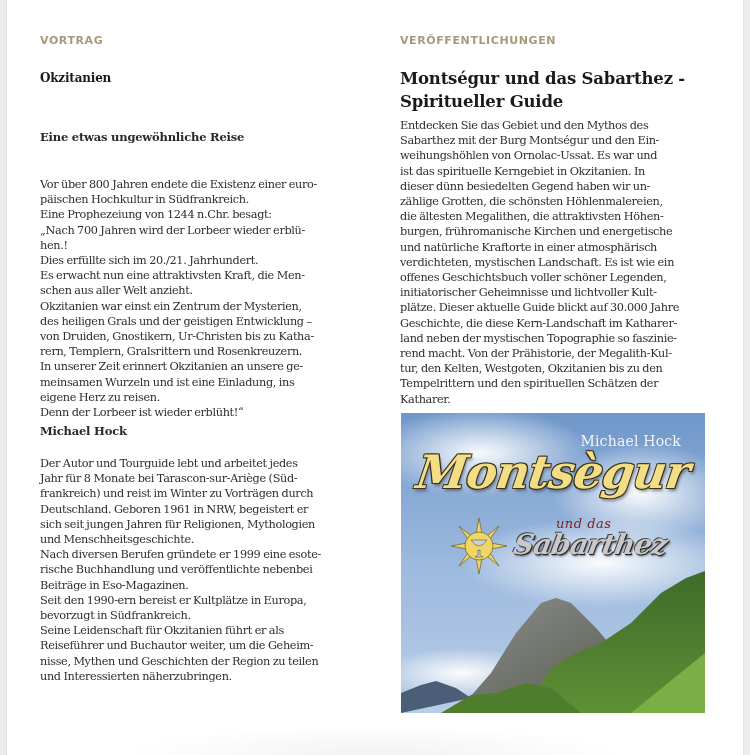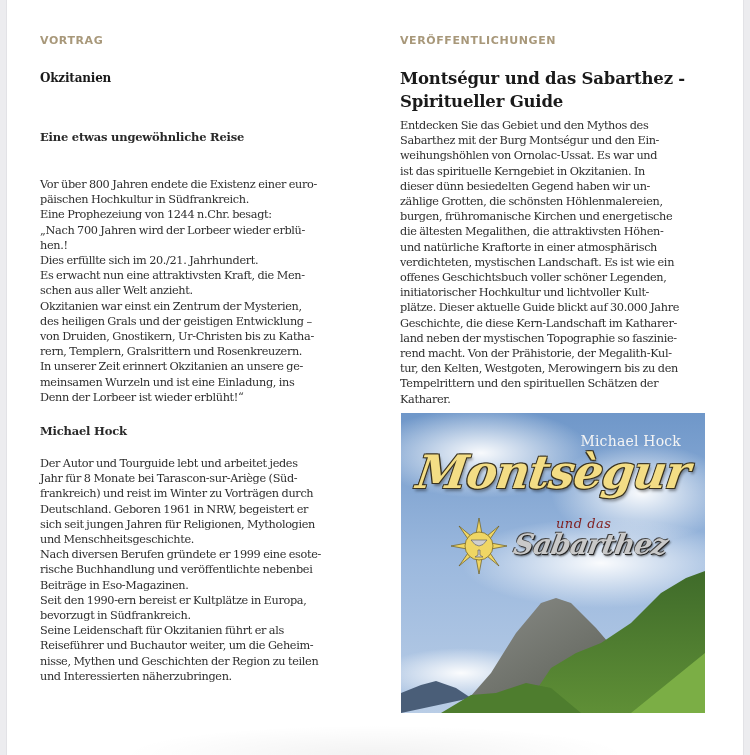--- a/index.html
+++ b/index.html
@@ -94,20 +94,21 @@
       <span class="ln">hen.!</span>
       <span class="ln">Dies erfüllte sich im 20./21. Jahrhundert.</span>
       <span class="ln">Es erwacht nun eine attraktivsten Kraft, die Men-</span>
       <span class="ln">schen aus aller Welt anzieht.</span>
       <span class="ln">Okzitanien war einst ein Zentrum der Mysterien,</span>
       <span class="ln">des heiligen Grals und der geistigen Entwicklung –</span>
       <span class="ln">von Druiden, Gnostikern, Ur-Christen bis zu Katha-</span>
       <span class="ln">rern, Templern, Gralsrittern und Rosenkreuzern.</span>
       <span class="ln">In unserer Zeit erinnert Okzitanien an unsere ge-</span>
       <span class="ln">meinsamen Wurzeln und ist eine Einladung, ins</span>
+      <span class="ln">eigene Herz zu reisen.</span>
       <span class="ln">Denn der Lorbeer ist wieder erblüht!“</span>
     </p>
 
   <h4 class="subhead" style="top:424px">Michael Hock</h4>
   <p class="body-text" style="top:456px" id="left-s2">
       <span class="ln">Der Autor und Tourguide lebt und arbeitet jedes</span>
       <span class="ln">Jahr für 8 Monate bei Tarascon-sur-Ariège (Süd-</span>
       <span class="ln">frankreich) und reist im Winter zu Vorträgen durch</span>
       <span class="ln">Deutschland. Geboren 1961 in NRW, begeistert er</span>
       <span class="ln">sich seit jungen Jahren für Religionen, Mythologien</span>
@@ -130,31 +131,31 @@
     <span style="display:block">Montségur und das Sabarthez -</span>
     <span style="display:block">Spiritueller Guide</span>
   </h2>
   <p class="body-text" style="top:118px" id="right-body">
       <span class="ln">Entdecken Sie das Gebiet und den Mythos des</span>
       <span class="ln">Sabarthez mit der Burg Montségur und den Ein-</span>
       <span class="ln">weihungshöhlen von Ornolac-Ussat. Es war und</span>
       <span class="ln">ist das spirituelle Kerngebiet in Okzitanien. In</span>
       <span class="ln">dieser dünn besiedelten Gegend haben wir un-</span>
       <span class="ln">zählige Grotten, die schönsten Höhlenmalereien,</span>
+      <span class="ln">die ältesten Megalithen, die attraktivsten Höhen-</span>
       <span class="ln">burgen, frühromanische Kirchen und energetische</span>
-      <span class="ln">die ältesten Megalithen, die attraktivsten Höhen-</span>
       <span class="ln">und natürliche Kraftorte in einer atmosphärisch</span>
       <span class="ln">verdichteten, mystischen Landschaft. Es ist wie ein</span>
       <span class="ln">offenes Geschichtsbuch voller schöner Legenden,</span>
-      <span class="ln">initiatorischer Hochkultur und lichtvoller Kult-</span>
+      <span class="ln">initiatorischer Geheimnisse und lichtvoller Kult-</span>
       <span class="ln">plätze. Dieser aktuelle Guide blickt auf 30.000 Jahre</span>
       <span class="ln">Geschichte, die diese Kern-Landschaft im Katharer-</span>
       <span class="ln">land neben der mystischen Topographie so faszinie-</span>
       <span class="ln">rend macht. Von der Prähistorie, der Megalith-Kul-</span>
-      <span class="ln">tur, den Kelten, Westgoten, Merowingern bis zu den</span>
+      <span class="ln">tur, den Kelten, Westgoten, Okzitanien bis zu den</span>
       <span class="ln">Tempelrittern und den spirituellen Schätzen der</span>
       <span class="ln">Katharer.</span>
     </p>
 </section>
 
 <div class="cover">
   <svg width="304" height="300" viewBox="0 0 304 300">
     <defs>
       <linearGradient id="sky" x1="0" y1="0" x2="0" y2="1">
         <stop offset="0" stop-color="#6f97c9"></stop>

